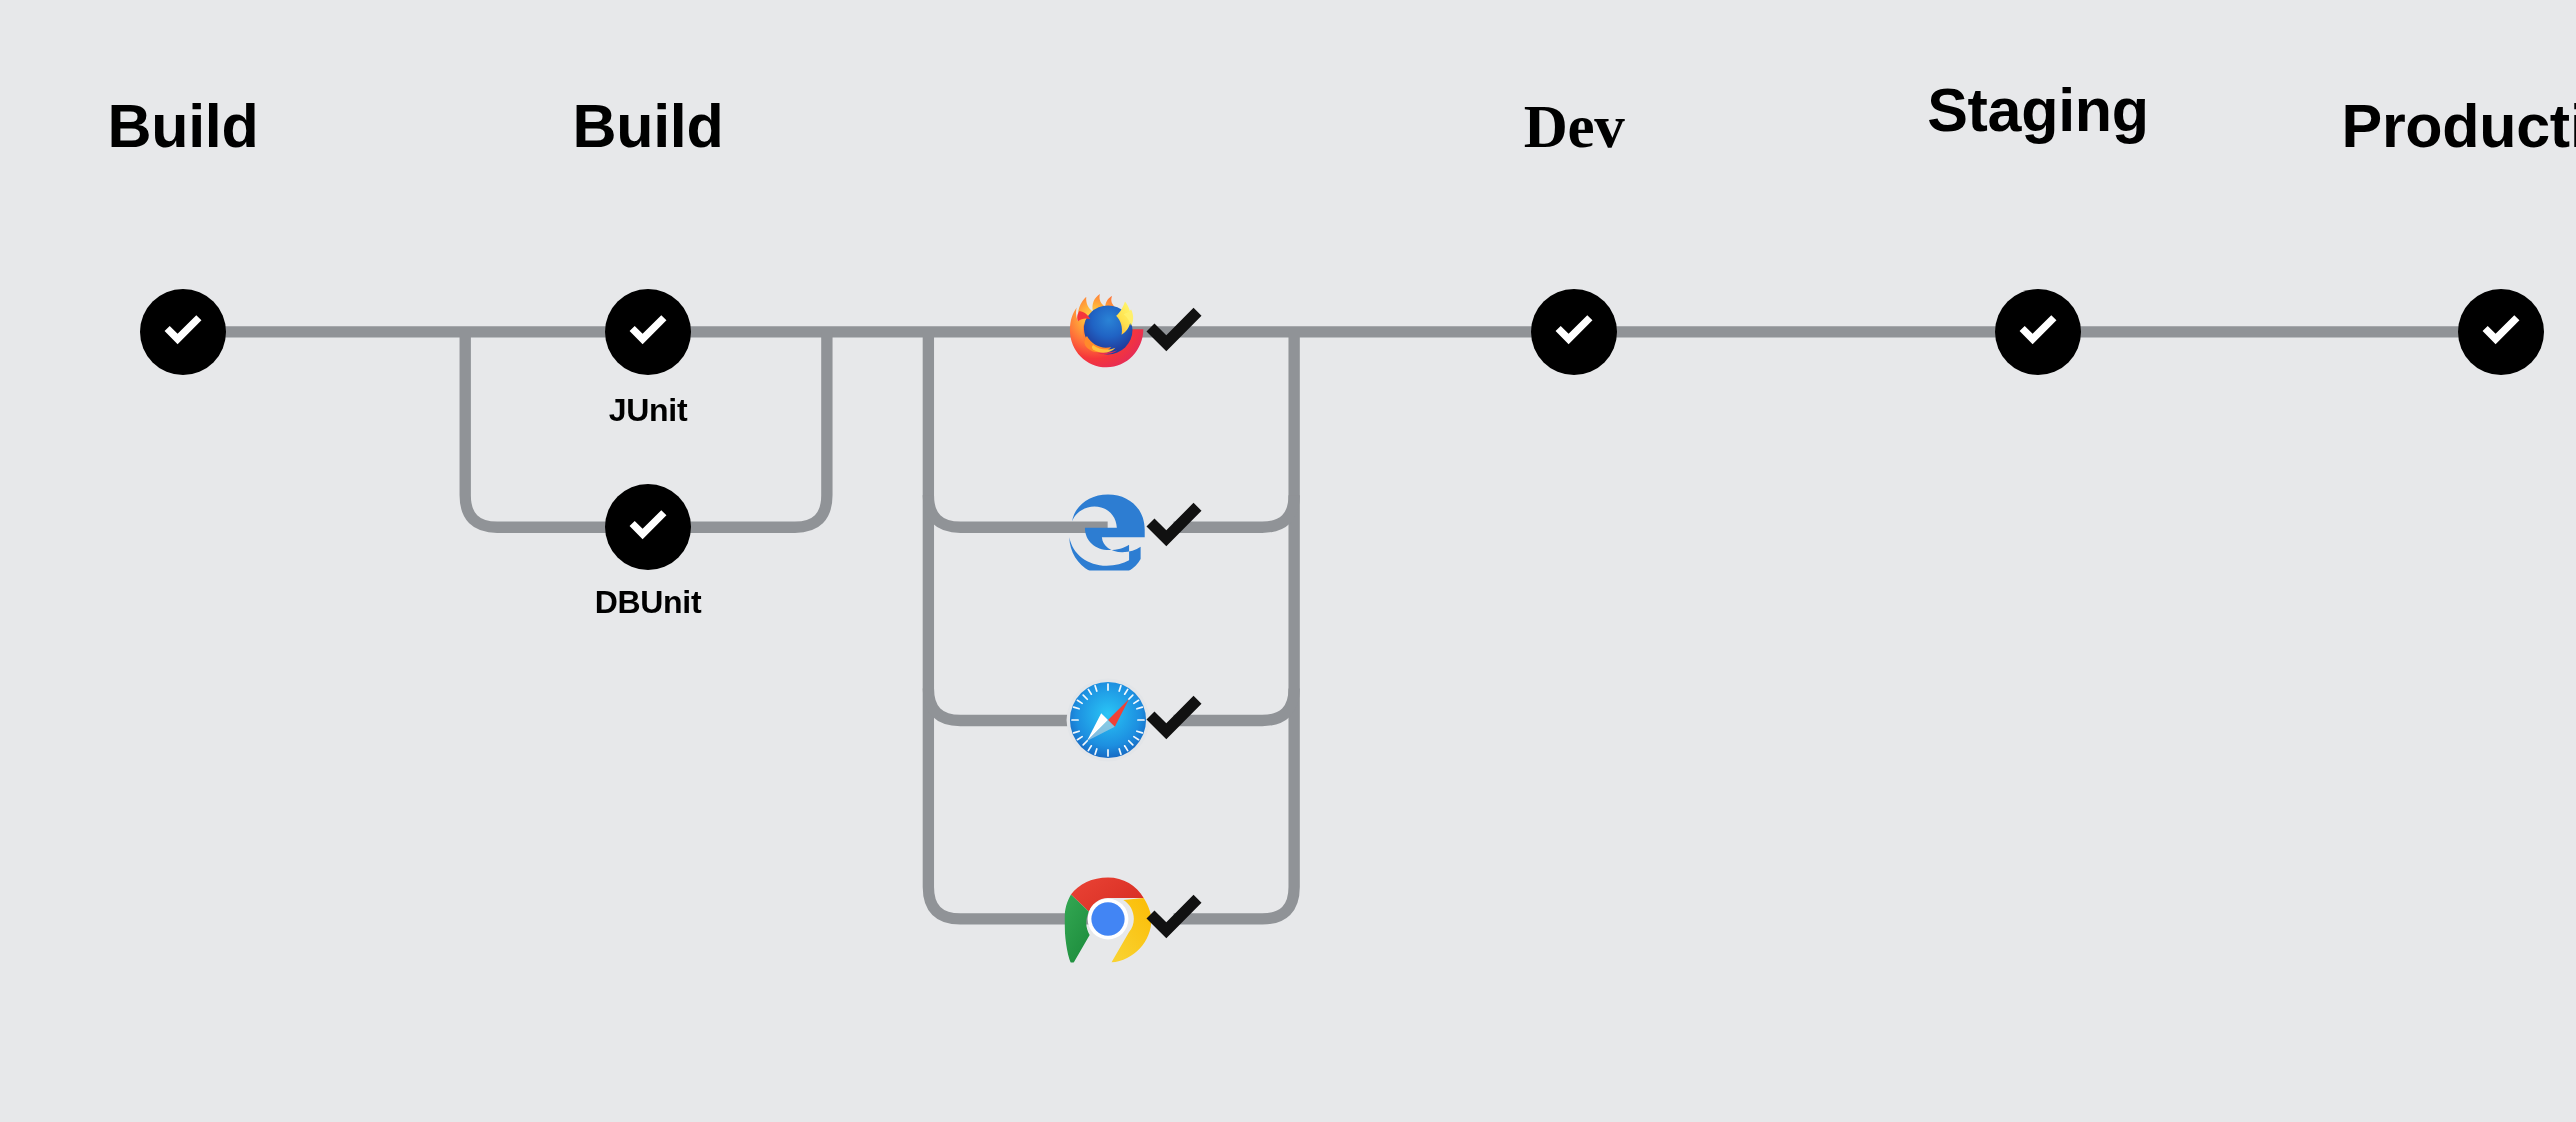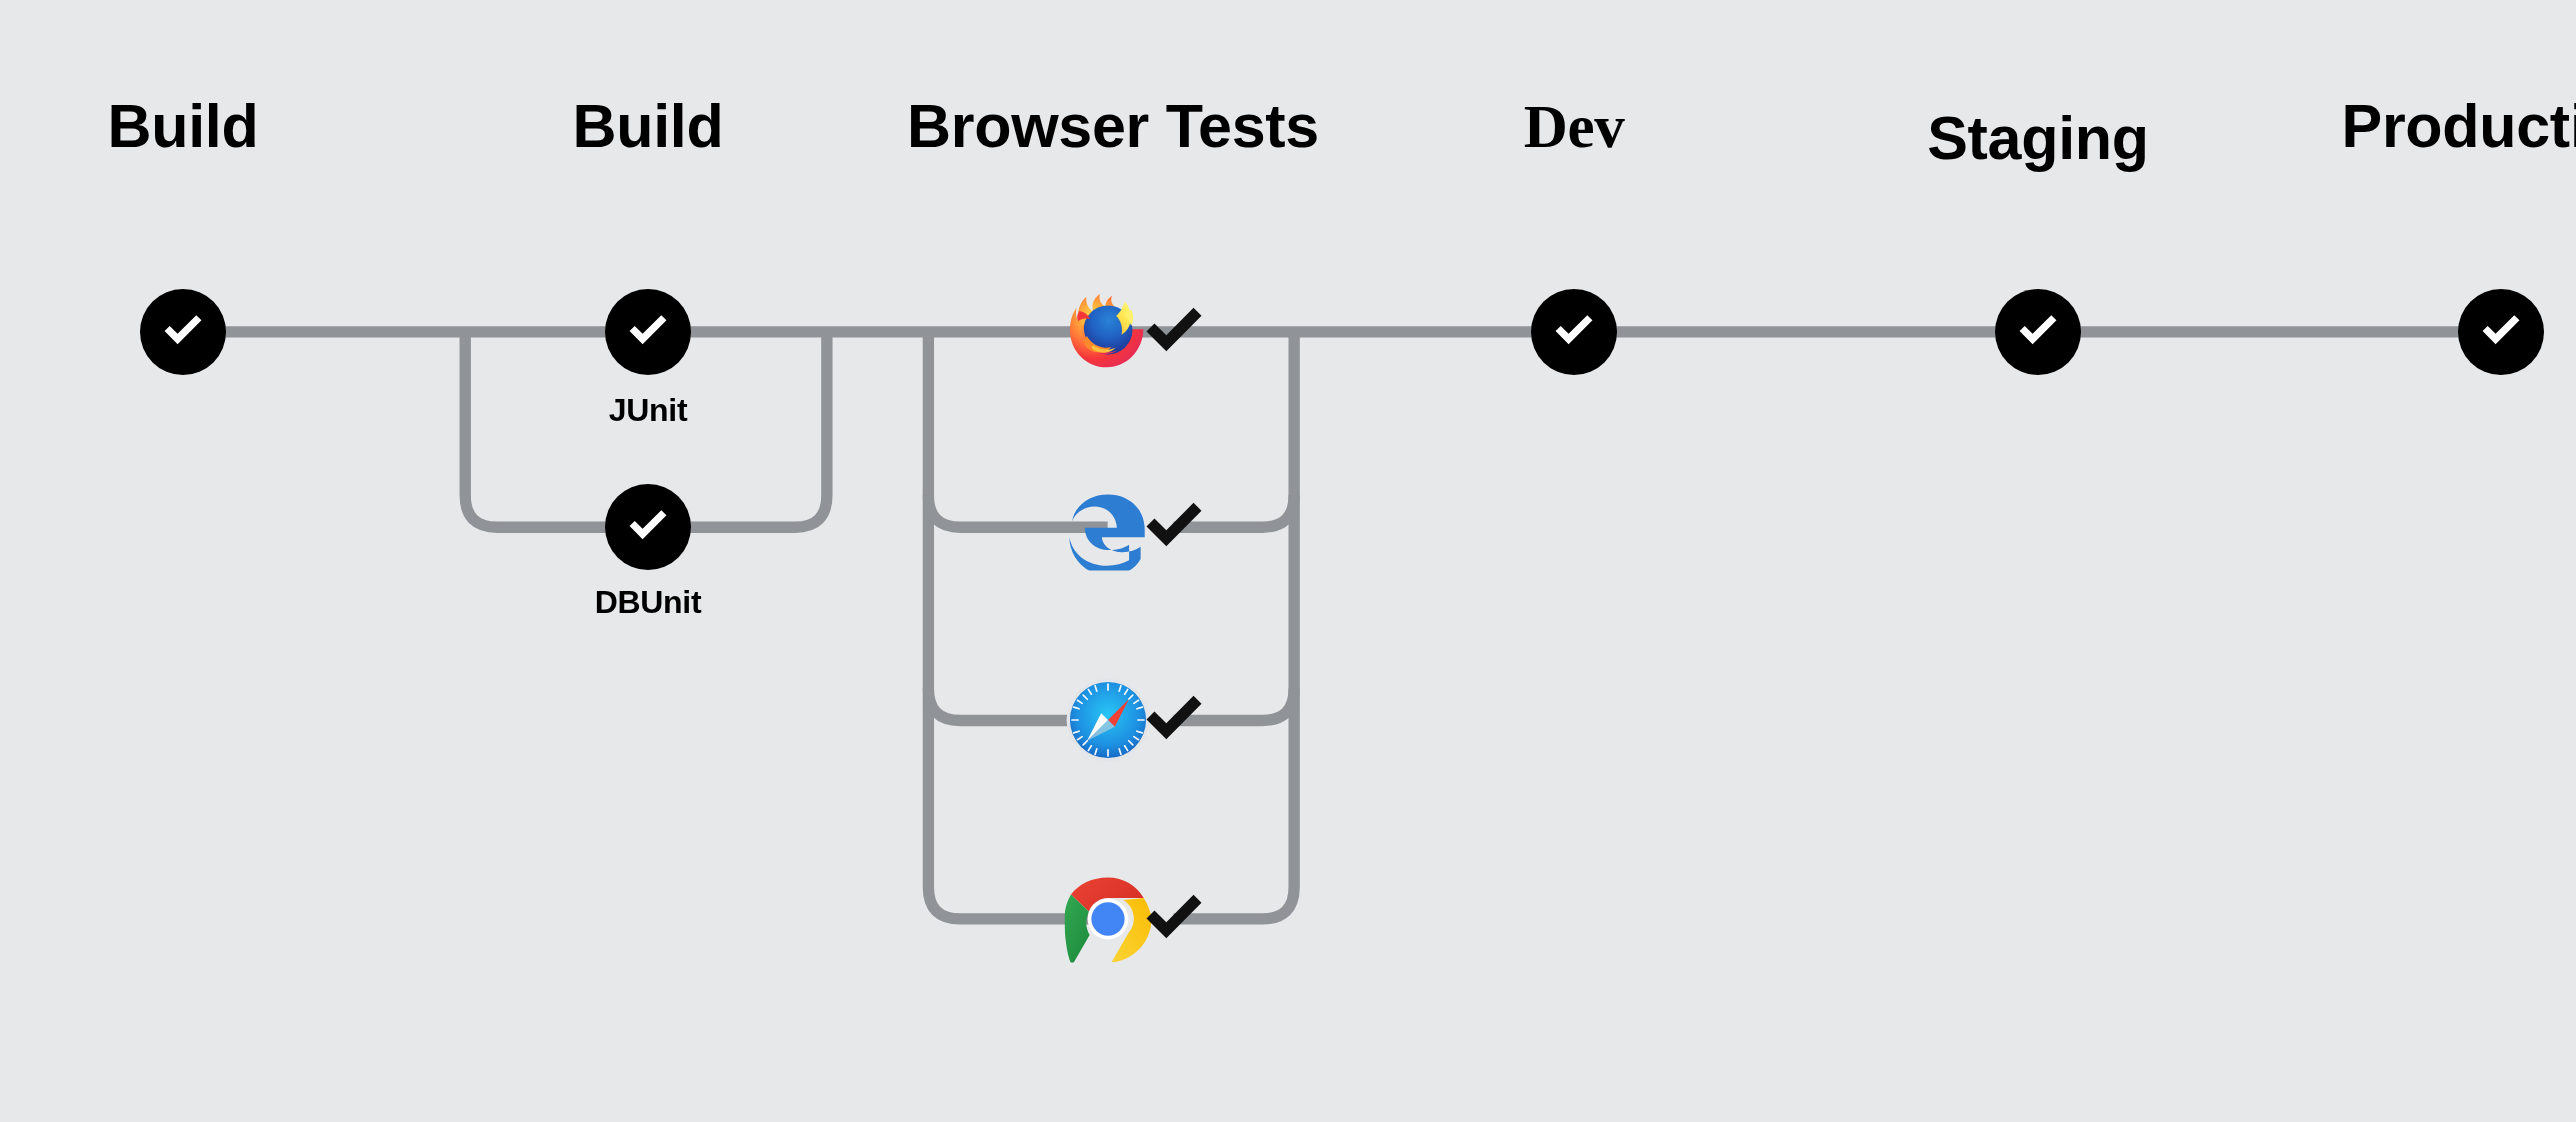--- a/index.html
+++ b/index.html
@@ -70,25 +70,24 @@
 
       <path d="M 1802 1336 Q 1802 1398 1864 1398 L 2150 1398"></path>
       <path d="M 2512 1336 Q 2512 1398 2450 1398 L 2278 1398"></path>
     </g>
   </svg>
 
   <div class="stage-label col-label" style="left:183px;top:64px;">Build</div>
 
   <div class="stage-label col-label" style="left:648px;top:64px;">Build</div>
 
-  <div class="stage-label col-label" style="left:1113px;top:64px;">Browser Tests</div>
 
   <div class="stage-label col-label" style="left:1574px;top:64px;font-family:Liberation Serif, serif;">Dev</div>
 
-  <div class="stage-label col-label" style="left:2038px;top:76px;">Staging</div>
+  <div class="stage-label col-label" style="left:2038px;top:48px;">Staging</div>
 
   <div class="stage-label col-label" style="left:2501px;top:64px;">Production</div>
 
   <div class="node" style="left:183px;top:332px;">
     <svg viewBox="0 0 24 24">
       <path fill="#ffffff" d="M9.6 17.4 3.8 11.6l2.3-2.3 3.5 3.5 8.3-8.3 2.3 2.3z"></path>
     </svg>
   </div>
 
   <div class="node" style="left:648px;top:332px;">

